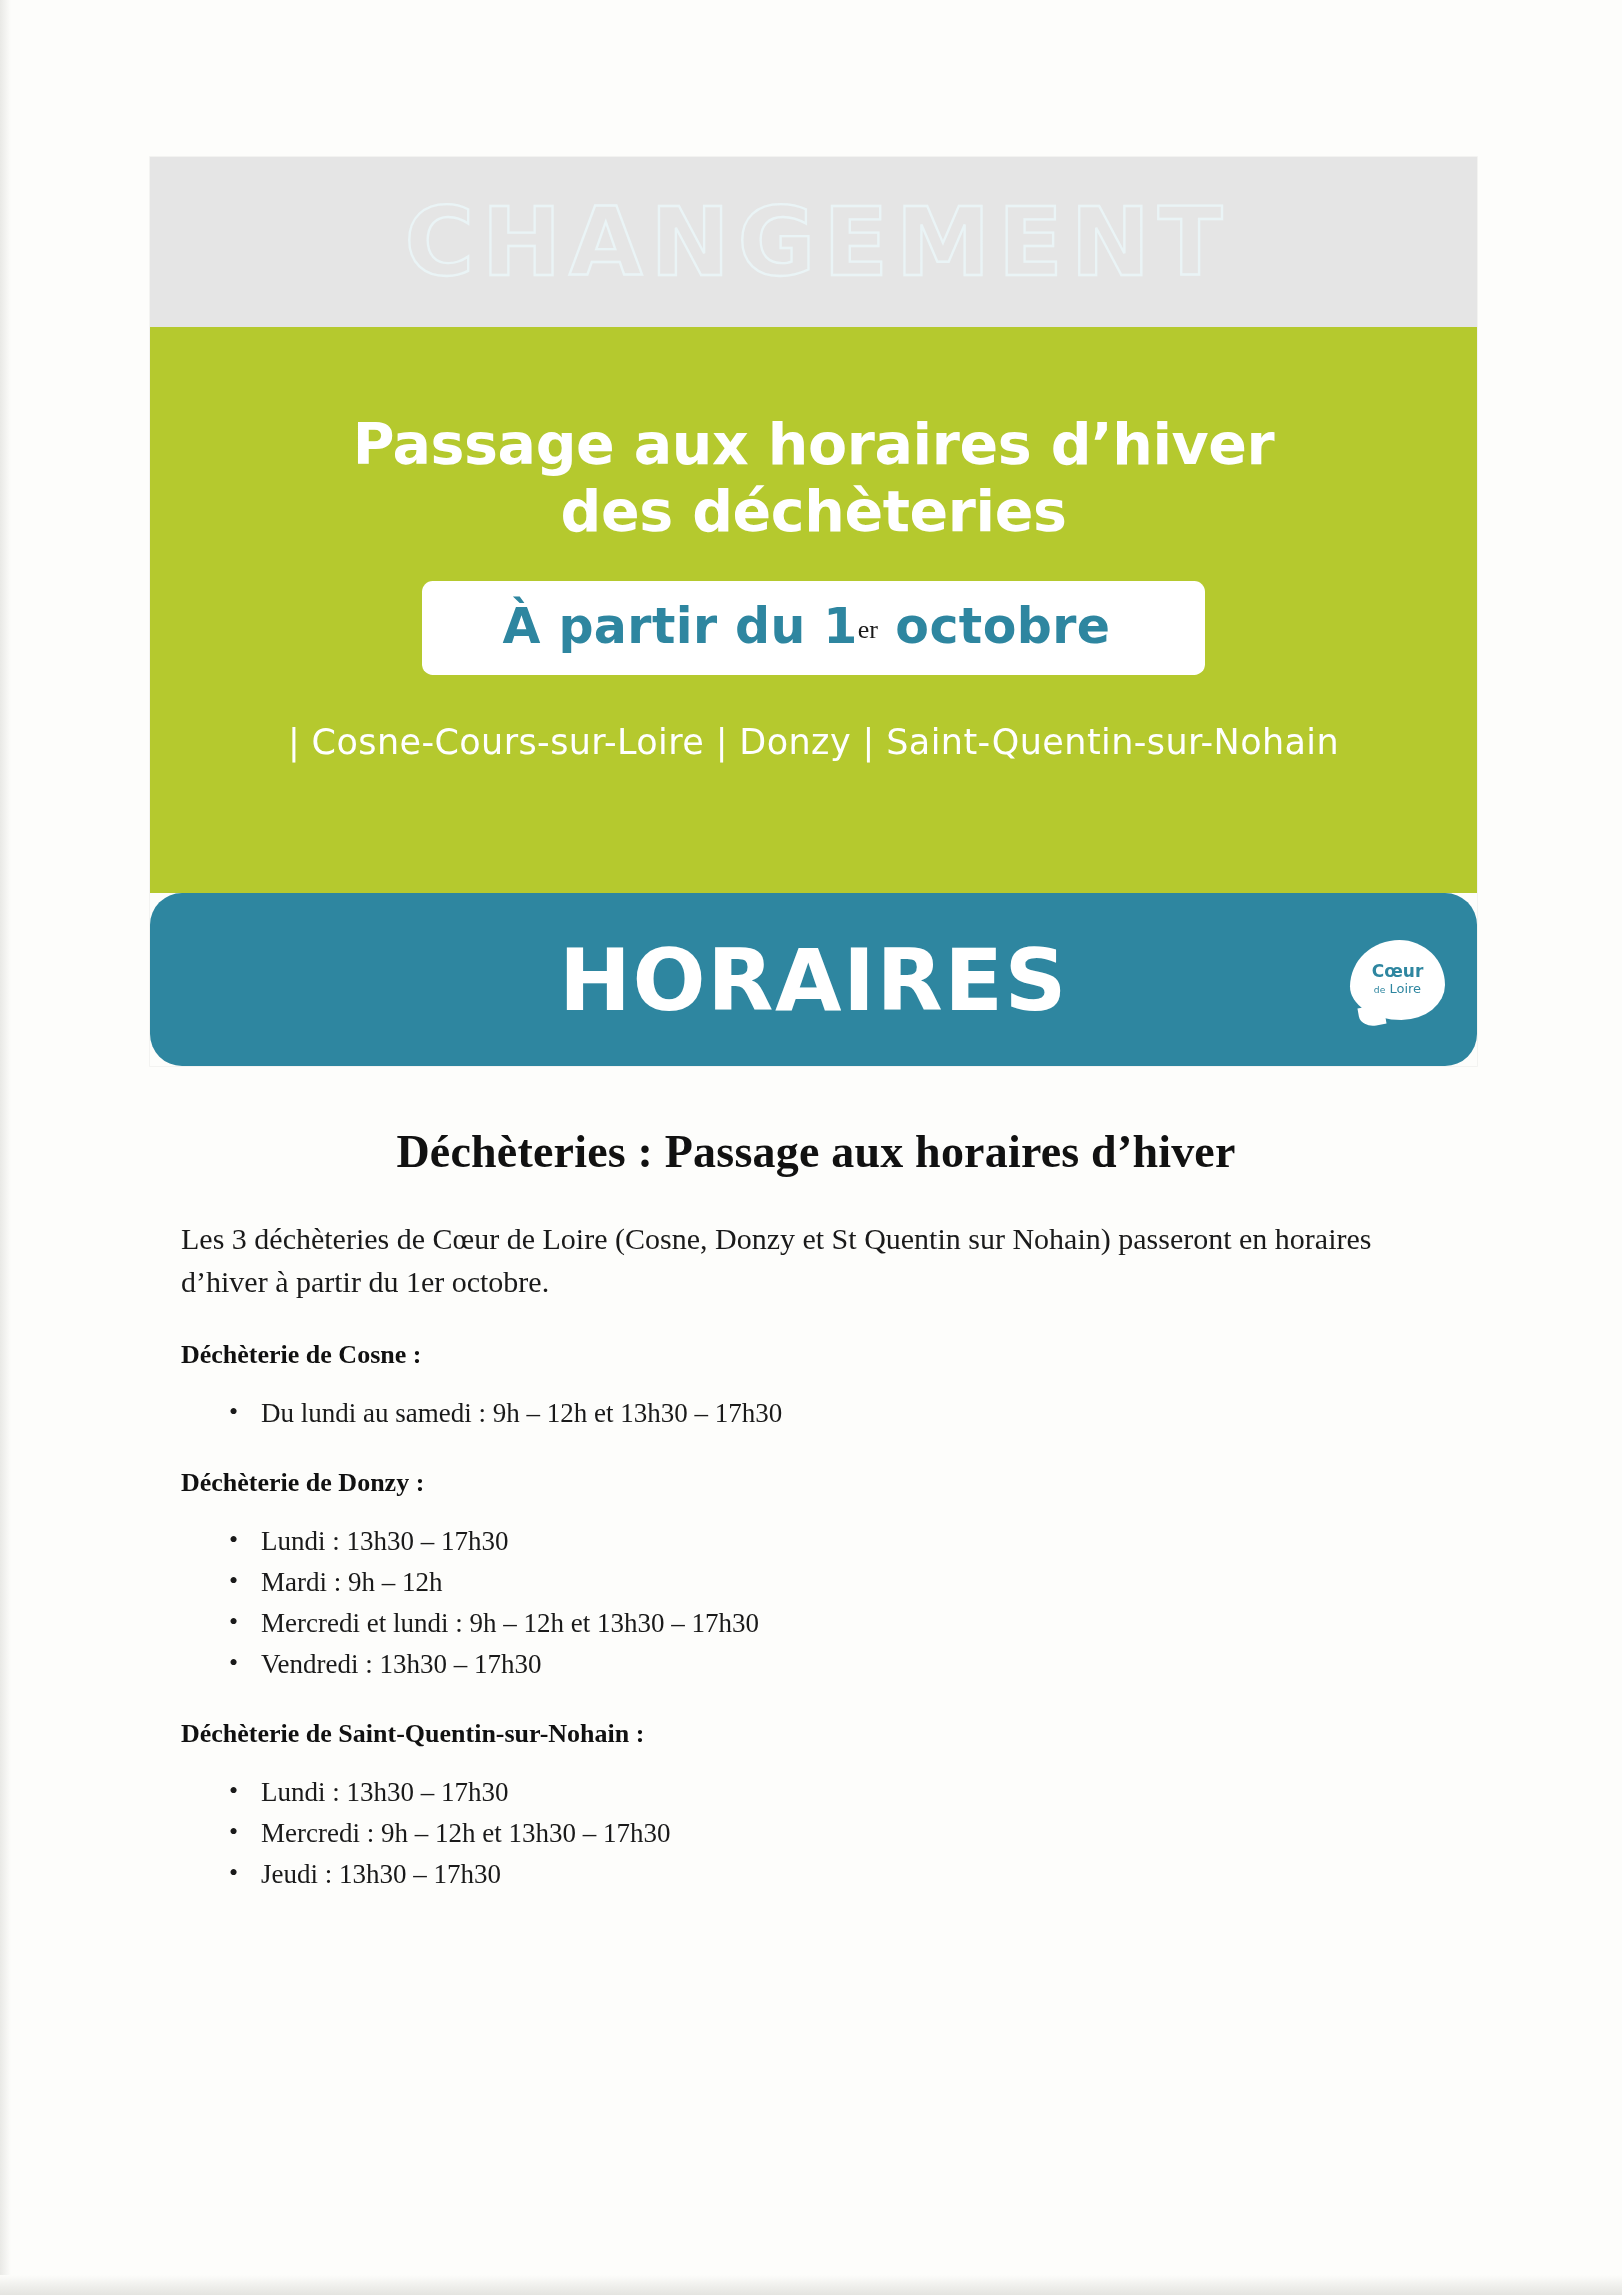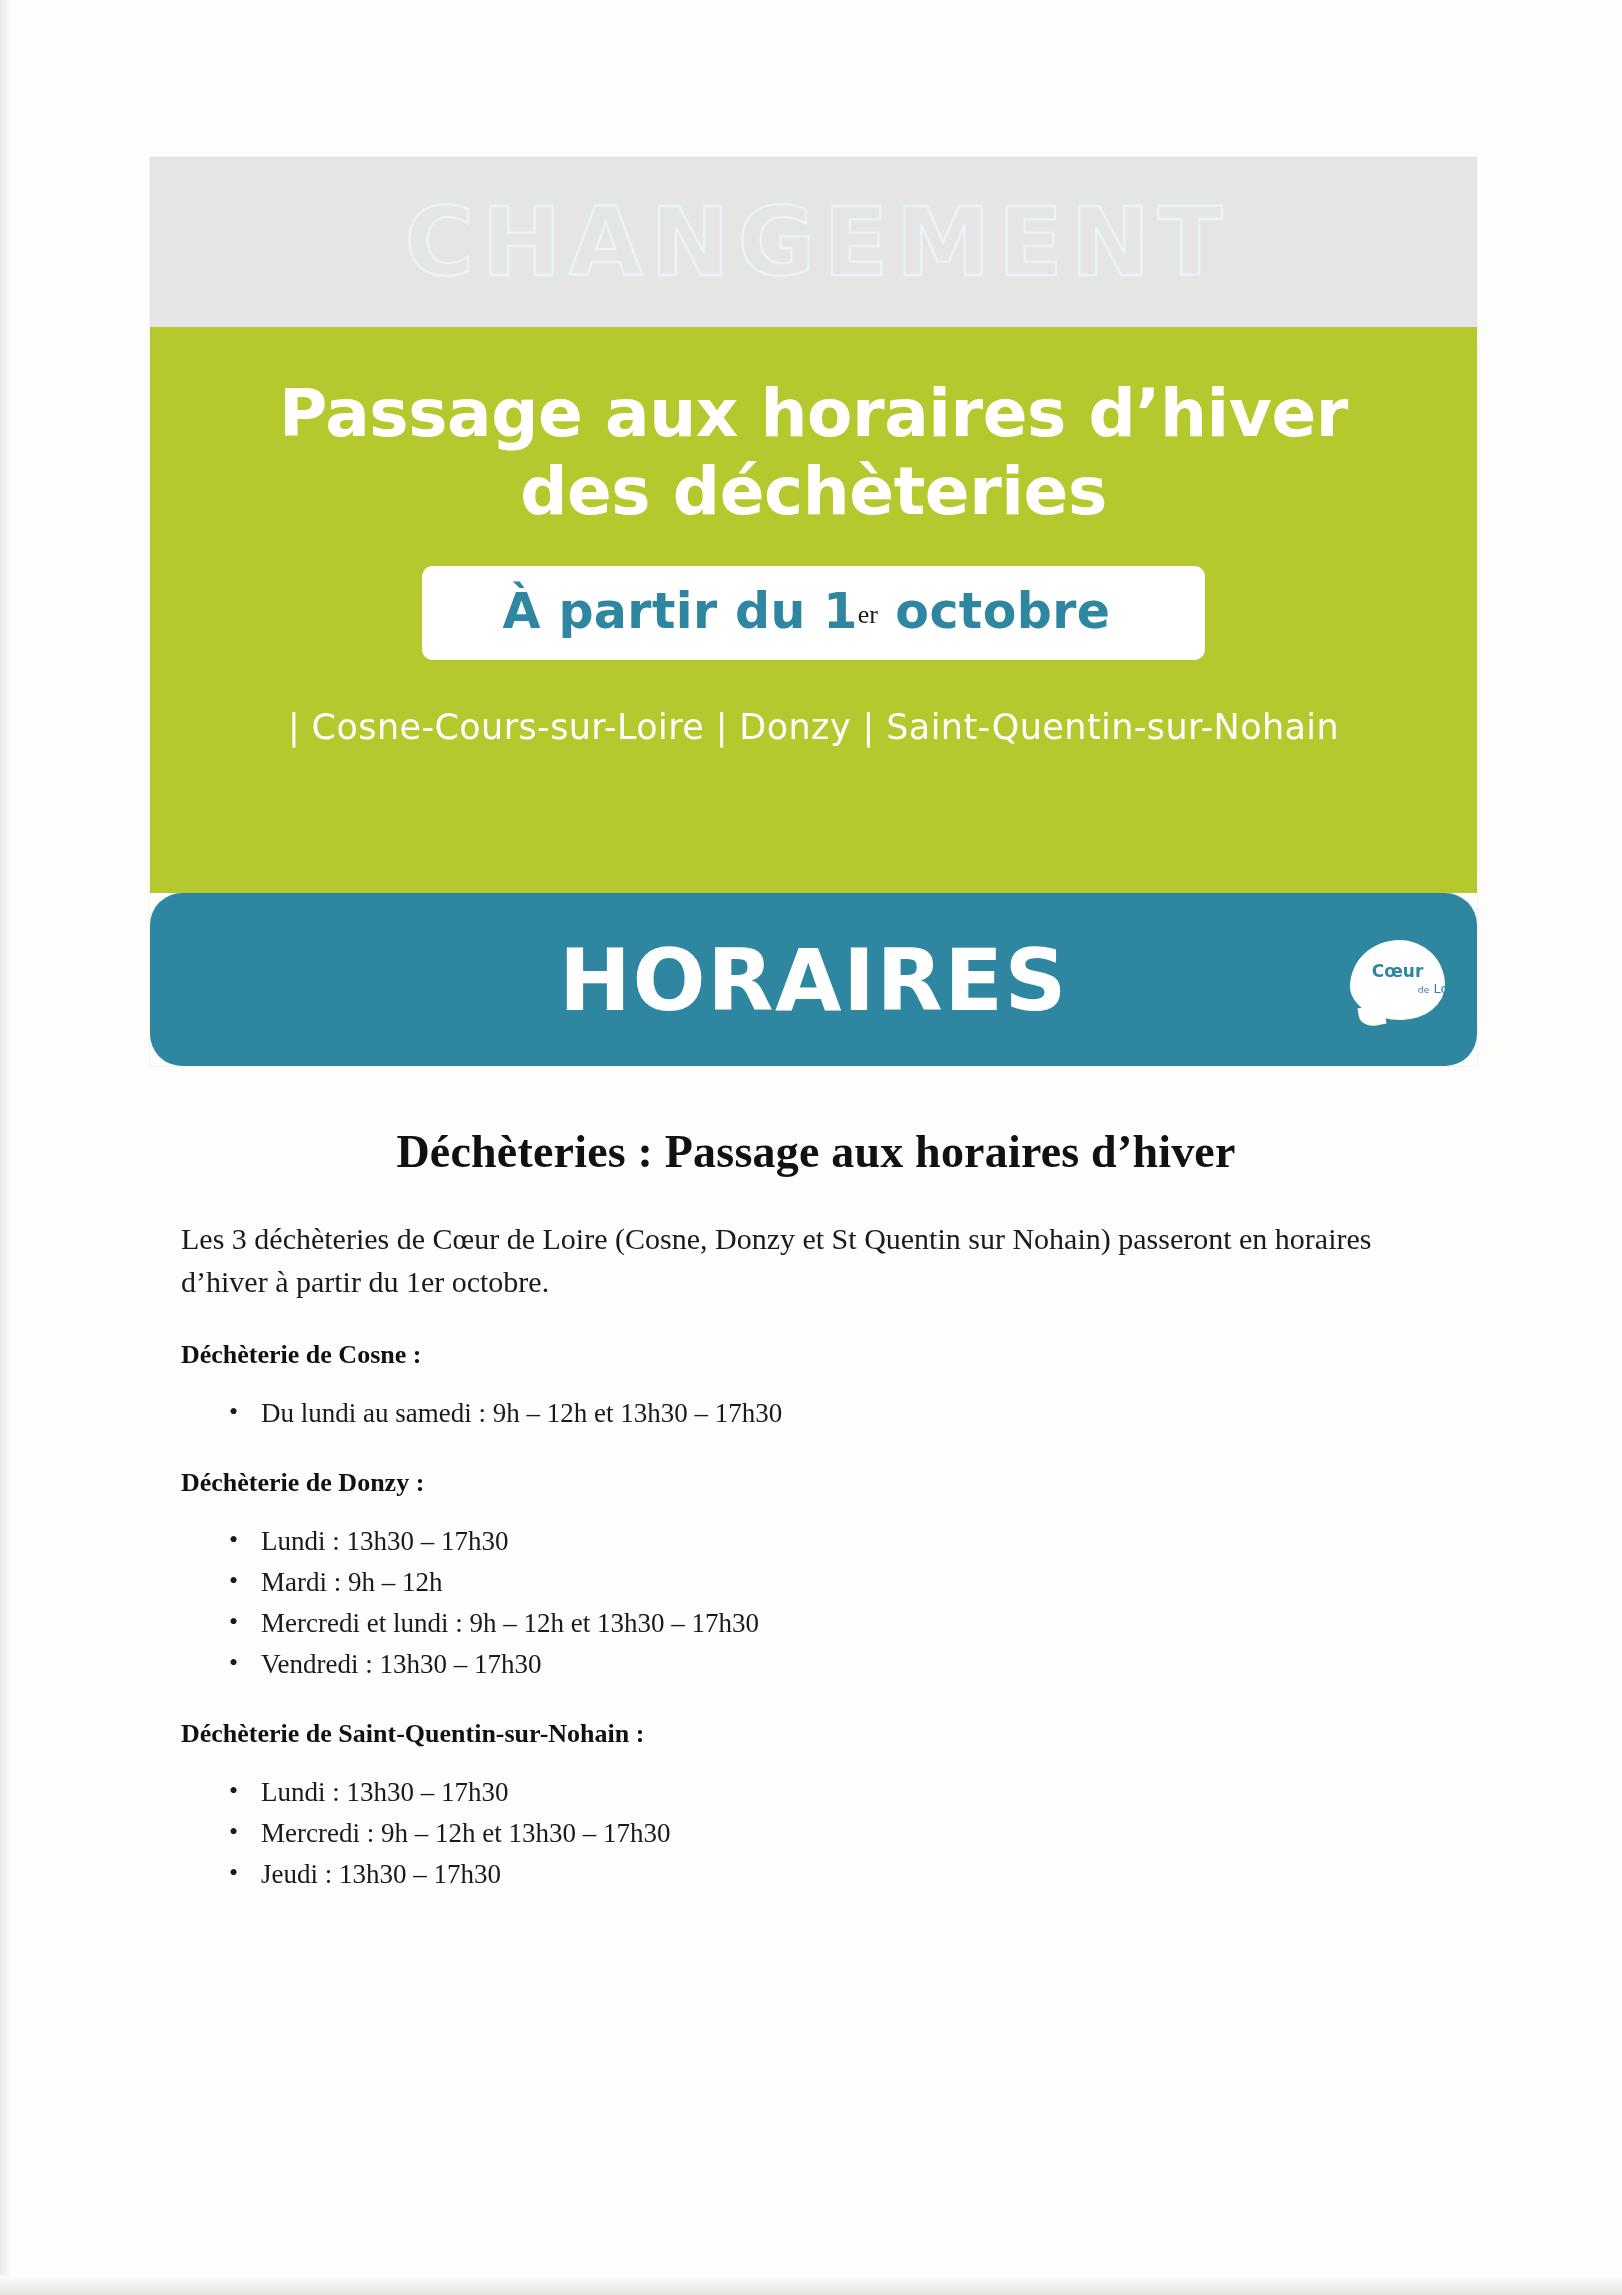--- a/index.html
+++ b/index.html
@@ -76,24 +76,24 @@
     position: absolute;
     left: 0; top: 170px;
     width: 100%;
     height: 566px;
     background: #b5c92e;
     display: flex;
     flex-direction: column;
     align-items: center;
   }
   .mid-title {
-    margin-top: 48px;
-    font-family: "DejaVu Sans", sans-serif;
-    font-weight: bold;
-    font-size: 66px;
+    margin-top: 84px;
+    font-family: "DejaVu Sans", sans-serif;
+    font-weight: bold;
+    font-size: 57px;
     line-height: 1.18;
     color: #ffffff;
     text-align: center;
     letter-spacing: -0.4px;
   }
   .date-box {
     margin-top: 35px;
     background: #ffffff;
     border-radius: 10.7px;
     padding: 17px 54px 20px 40px;
@@ -173,21 +173,20 @@
     font-weight: bold;
   }
   .logo .l2 {
     position: absolute;
     top: 41px;
     width: 100%;
     text-align: center;
     font-family: "DejaVu Sans", sans-serif;
     font-size: 13px;
     color: #2e86a0;
-    padding-left: 44px;
   }
   .logo .l2 em {
     font-style: normal;
     font-size: 9.2px;
     color: #2e86a0;
   }
 
   
   .doc {
     position: absolute;

